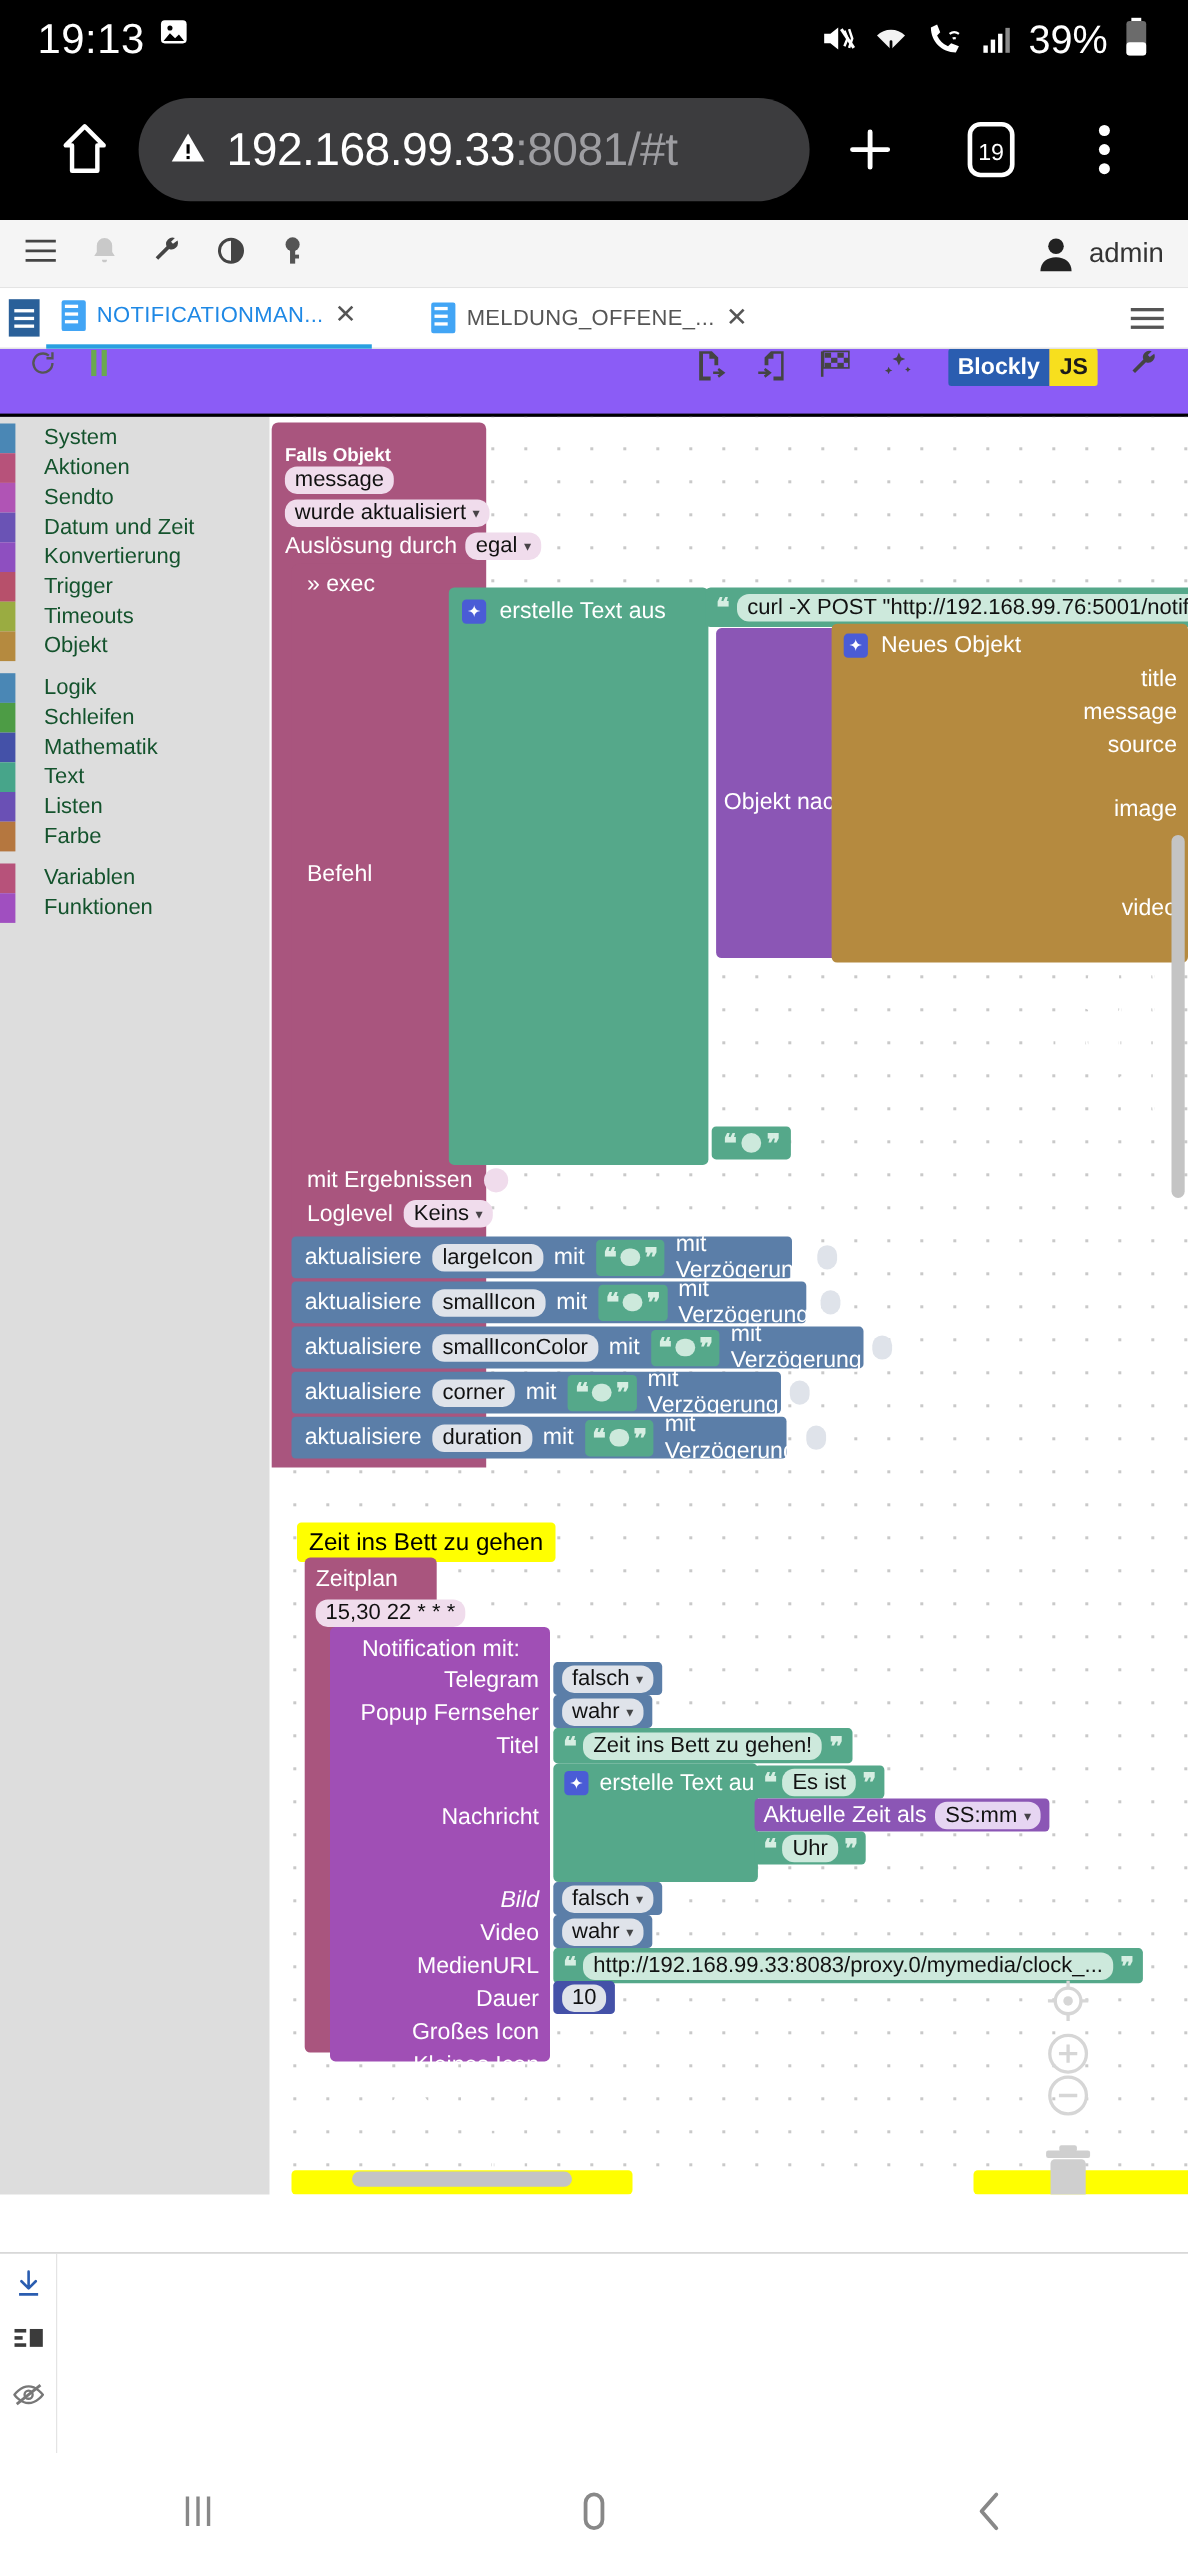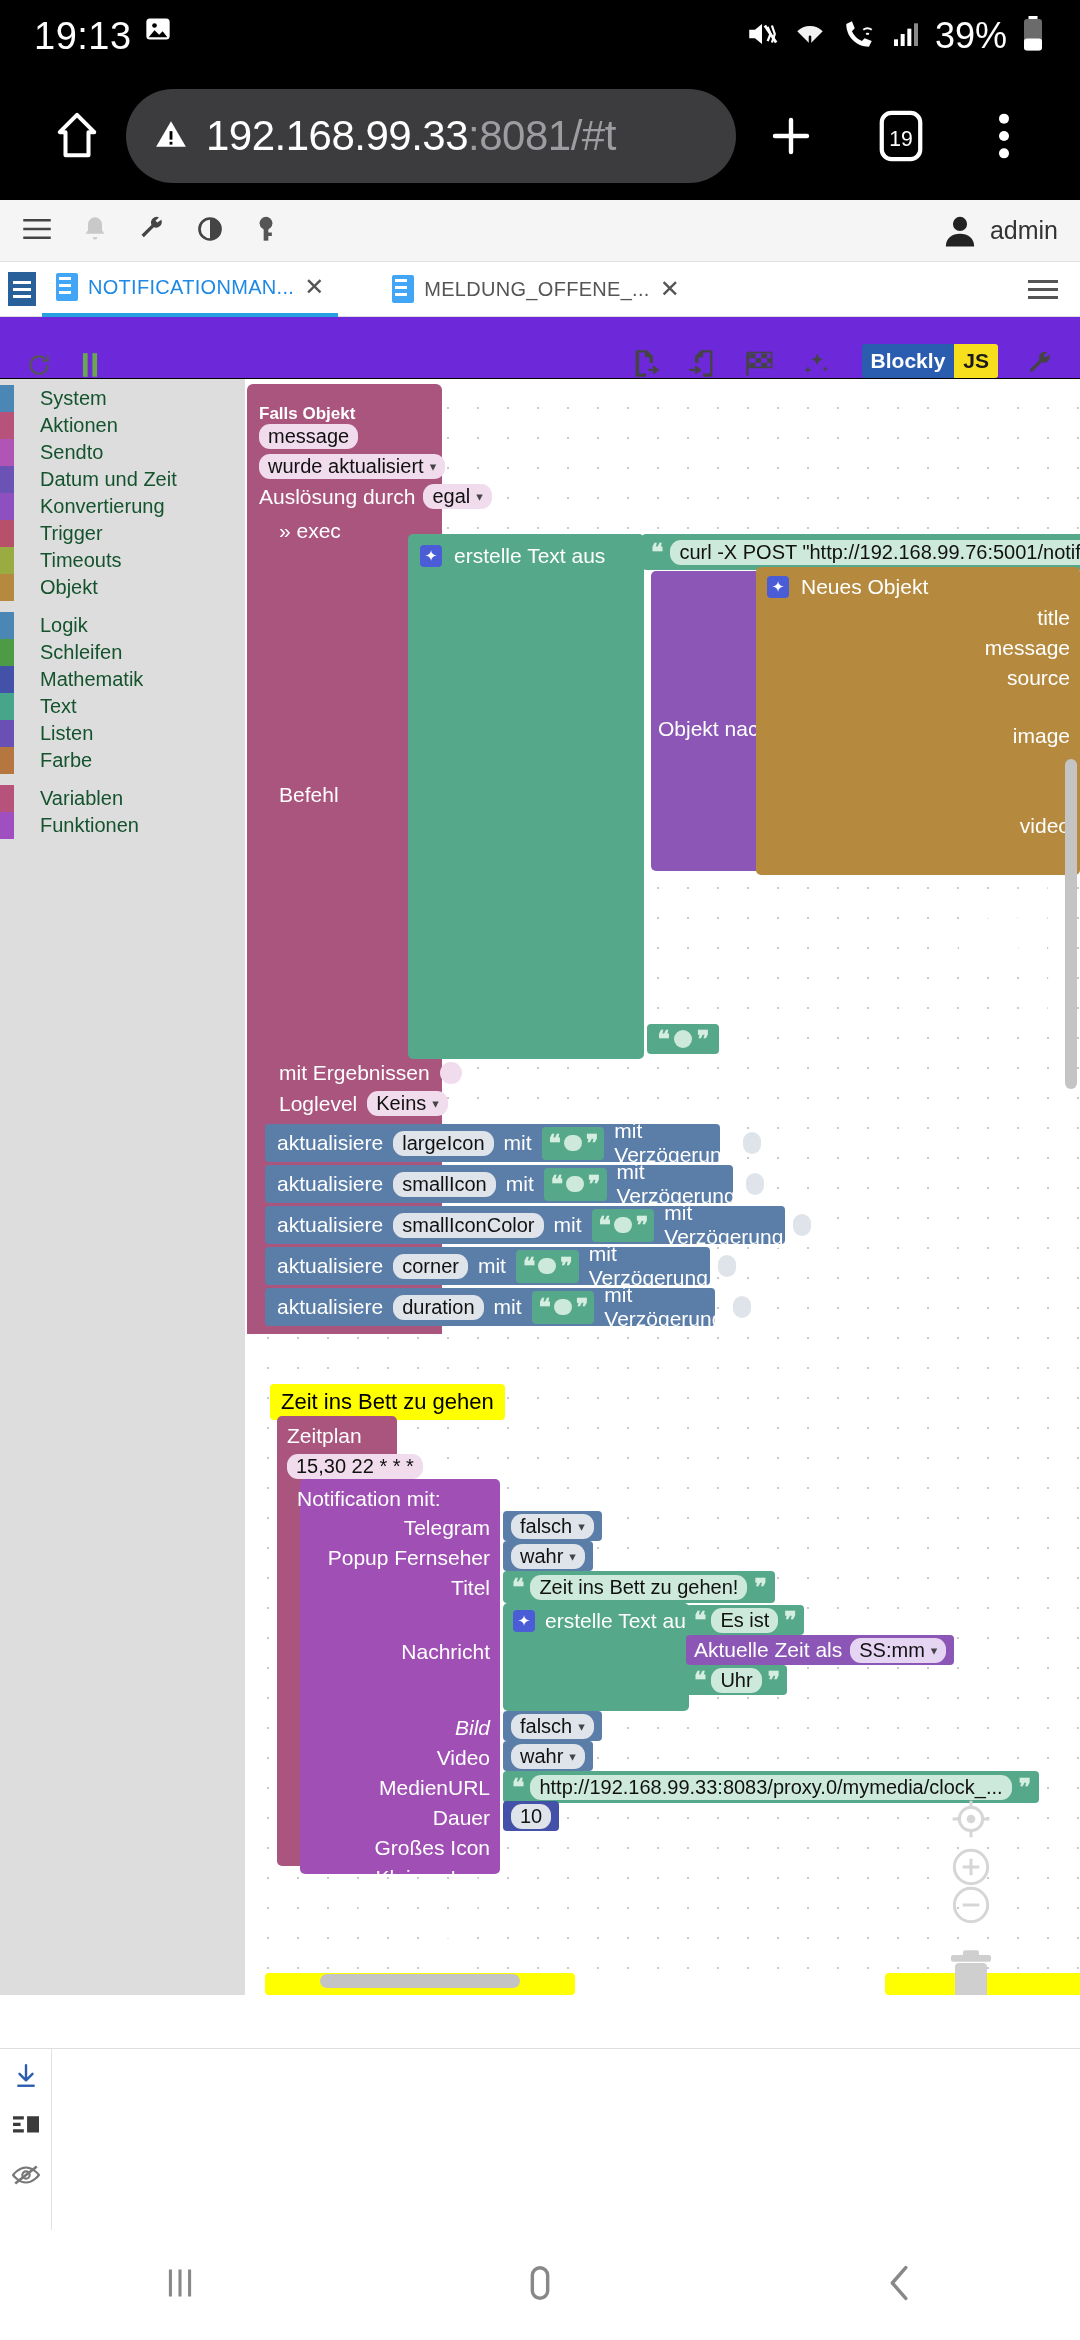--- a/index.html
+++ b/index.html
@@ -12,21 +12,21 @@
   .phone { position: relative; width: 1080px; height: 2340px; background:#000; }
 
   
   .statusbar {
     position: absolute; top: 0; left: 0; width: 1080px; height: 72px;
     display: flex; align-items: center; justify-content: space-between;
     padding: 0 34px; color: #fff;
   }
   .sb-left { display: flex; align-items: flex-start; gap: 12px; }
   .sb-clock { font-size: 38px; letter-spacing: .5px; }
-  .sb-right { display: flex; align-items: center; gap: 13px; }
+  .sb-right { display: flex; align-items: flex-end; gap: 13px; }
   .sb-pct { font-size: 36px; }
   .ico { display:inline-block; }
 
   
   .urlbar {
     position: absolute; top: 72px; left: 0; width: 1080px; height: 128px;
     display: flex; align-items: center; gap: 0; padding: 0 18px; margin-left: 16px;
   }
   .home-btn { width: 86px; display:flex; align-items:center; justify-content:center; }
   .omnibox {
@@ -66,22 +66,22 @@
   .tab .fileico { width: 22px; height: 28px; background:#42a5f5; border-radius:2px; position:relative;}
   .tab .fileico:after{content:"";position:absolute;top:4px;left:3px;width:12px;height:3px;background:#fff;box-shadow:0 7px 0 #fff,0 14px 0 #fff;}
   .tab-label { font-size: 20px; color: #1e88e5; letter-spacing: .3px; }
   .tab.inactive .tab-label { color: #555; }
   .tab-close { font-size: 24px; color: #555; line-height:1; }
   .tab.active { border-bottom: 4px solid #29a0e0; }
   .tabbar .burger-right { position: absolute; right: 22px; display:flex; flex-direction:column; gap:5px;}
   .tabbar .burger-right i{display:block;width:30px;height:3px;background:#555;}
 
   .toolbar {
-    height: 62px; background: #6d28d9; border-bottom: 1px solid #000000;
-    display: flex; align-items: flex-end; padding: 0 26px; gap: 28px;
+    height: 62px; background: #8b5cf6; border-bottom: 3px solid #000000;
+    display: flex; align-items: flex-start; padding: 0 26px; gap: 28px;
   }
   .toolbar .spacer { flex: 1; }
   .tb-ico { display:flex; align-items:center; justify-content:center; }
   .blockly-toggle {
     display: flex; align-items: stretch; height: 34px; border-radius: 3px; overflow: hidden;
     font-size: 21px; font-weight: bold; margin-left: 4px;
   }
   .blockly-toggle .bk { background: #2a5db0; color: #fff; padding: 0 9px; display:flex; align-items:center; }
   .blockly-toggle .js { background: #f7df1e; color: #1a1a1a; padding: 0 9px; display:flex; align-items:center; }
 
@@ -597,21 +597,21 @@
           <span class="field field-gray" style="width:22px;height:22px;"></span>
         </div>
 
         <div class="blk" style="left:25px; top:1005px; background:#ffff00; color:#000; padding:5px 11px; border-radius:4px; font-size:22px;"><span>Zeit ins Bett zu gehen</span></div>
 
         <div class="blk" style="left:32px; top:1037px; width:120px; height:450px; background:#a9557e; border-radius:5px;"></div>
         <div class="blk" style="left:42px; top:1045px;">Zeitplan</div>
         <div class="blk field field-lt" style="left:42px; top:1075px;">15,30 22 * * *</div>
 
         <div class="blk" style="left:55px; top:1100px; width:200px; height:395px; background:#a04fb5; border-radius:5px;"></div>
-        <div class="blk" style="left:52px; top:1108px;">Notification  mit:</div>
+        <div class="blk" style="left:84px; top:1108px;">Notification  mit:</div>
 
         <div class="blk" style="left:55px; top:1134px; width:200px; height:30px; display:flex; justify-content:flex-end; align-items:center; padding-right:10px;">
             <span>Telegram</span>
           </div>
         <div class="blk" style="left:258px; top:1132px; height:30px; background:#5b7ea8; border-radius:4px; display:flex; align-items:center; padding:0 8px;">
             <span class="field field-gray">
               <span>falsch</span>
               <span class="caret">▾</span>
             </span>
           </div>

